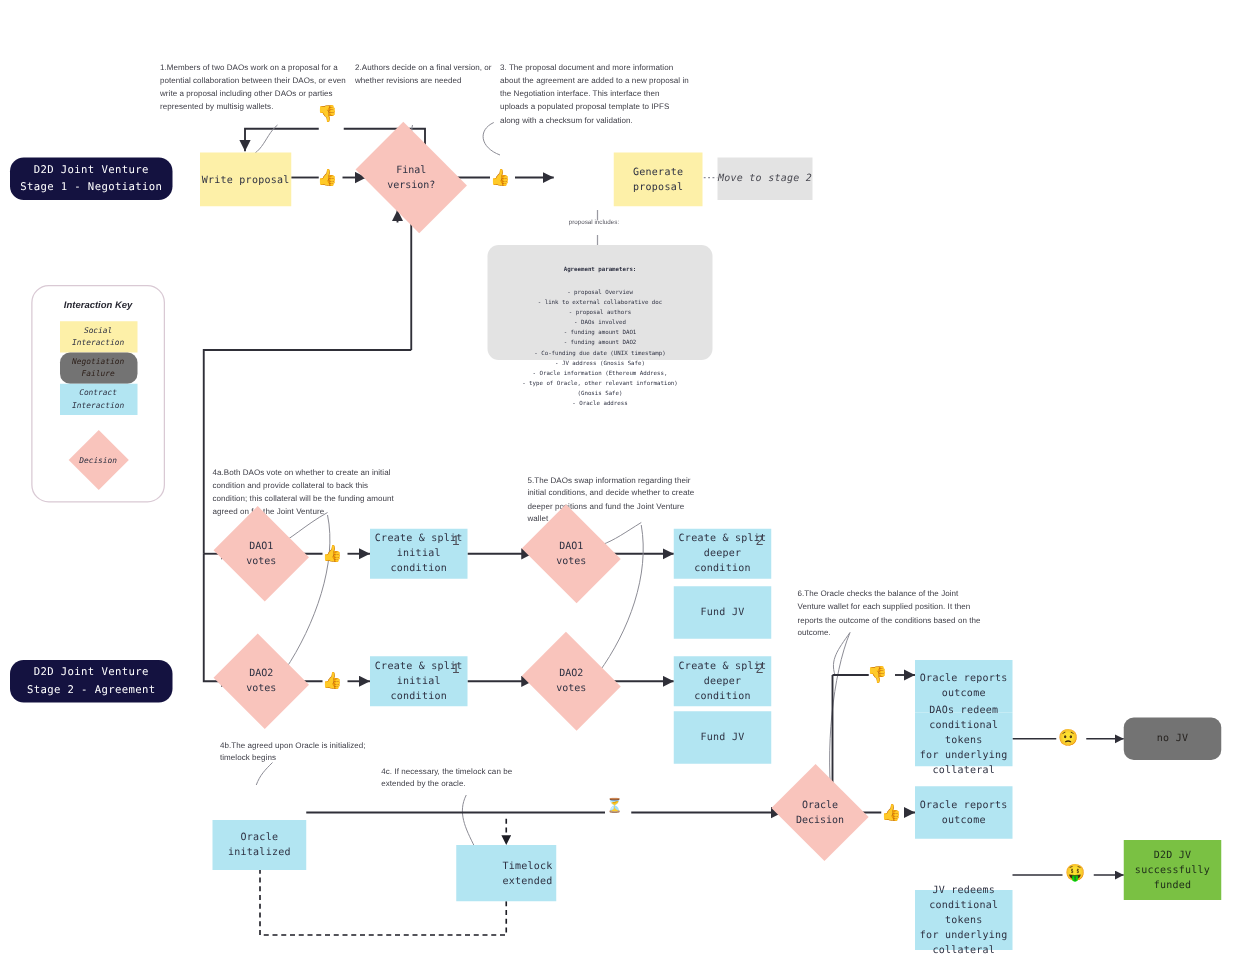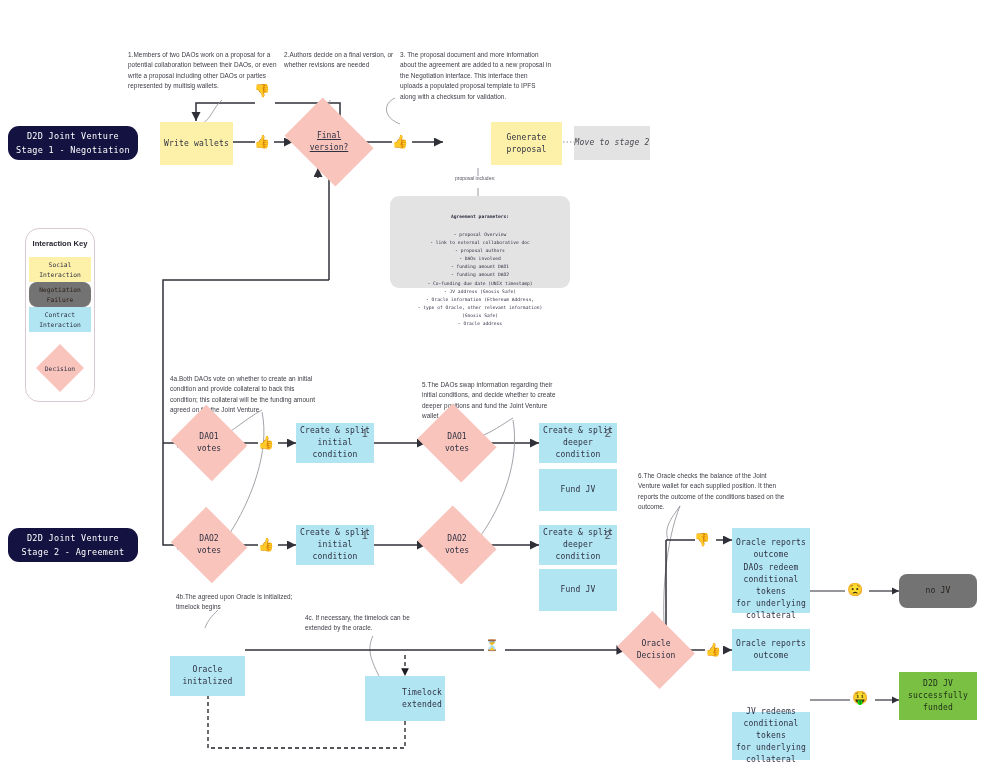--- a/index.html
+++ b/index.html
@@ -232,23 +232,23 @@
     <path d="M405 721 L405 748 L208 748 L208 677" stroke="#1d1d24" stroke-width="1.3" fill="none" stroke-dasharray="4,3" marker-end="url(#ahd)"></path>
   </svg>
 
   <div class="node banner" style="left:8px;  top:126px; width:130px; height:34px;">D2D Joint Venture
 Stage 1 - Negotiation</div>
 
   <div class="note" style="left:128px; top:50px; width:155px;">1.Members of two DAOs work on a proposal for a potential collaboration between their DAOs, or even write a proposal including other DAOs or parties represented by multisig wallets.</div>
   <div class="note" style="left:284px; top:50px; width:112px;">2.Authors decide on a final version, or whether revisions are needed</div>
   <div class="note" style="left:400px; top:50px; width:152px;">3. The proposal document and more information about the agreement are added to a new proposal in the Negotiation interface. This interface then uploads a populated proposal template to IPFS along with a checksum for validation.</div>
 
-  <div class="node social" style="left:160px; top:122px; width:73px; height:43px;">Write wallets</div>
-
-  <div class="decision" style="left:293px; top:115px; width:72px; height:54px;text-decoration:underline;">
+  <div class="node social" style="left:160px; top:122px; width:73px; height:43px;">Write proposal</div>
+
+  <div class="decision" style="left:293px; top:115px; width:72px; height:54px;">
     <div class="dia"></div>
     <div class="dtext">Final
 version?</div>
   </div>
 
   <div class="node social" style="left:443px; top:122px; width:71px; height:43px;margin-left:48px;">Generate
 proposal</div>
 
   <div class="node grey" style="left:574px; top:126px; width:76px; height:34px;font-style:italic;">Move to stage 2</div>
 
@@ -267,21 +267,21 @@
 - Oracle information (Ethereum Address,
 - type of Oracle, other relevant information)
 (Gnosis Safe)
 - Oracle address</span>
   </div>
 
   <div class="emoji" style="left:254px; top:84px;">👎</div>
   <div class="emoji" style="left:254px; top:135px;">👍</div>
   <div class="emoji" style="left:392px; top:135px;">👍</div>
 
-  <div class="legend" style="left:25px; top:228px; width:70px; height:174px;">
+  <div class="legend" style="left:25px; top:228px; width:107px; height:174px;font-style:italic;">
     <h4>Interaction Key</h4>
     <div class="sw social">Social
 Interaction</div>
     <div class="sw failure neg">Negotiation
 Failure</div>
     <div class="sw contract">Contract
 Interaction</div>
     <div class="diawrap">
       <div class="d"></div>
       <span>Decision</span>

